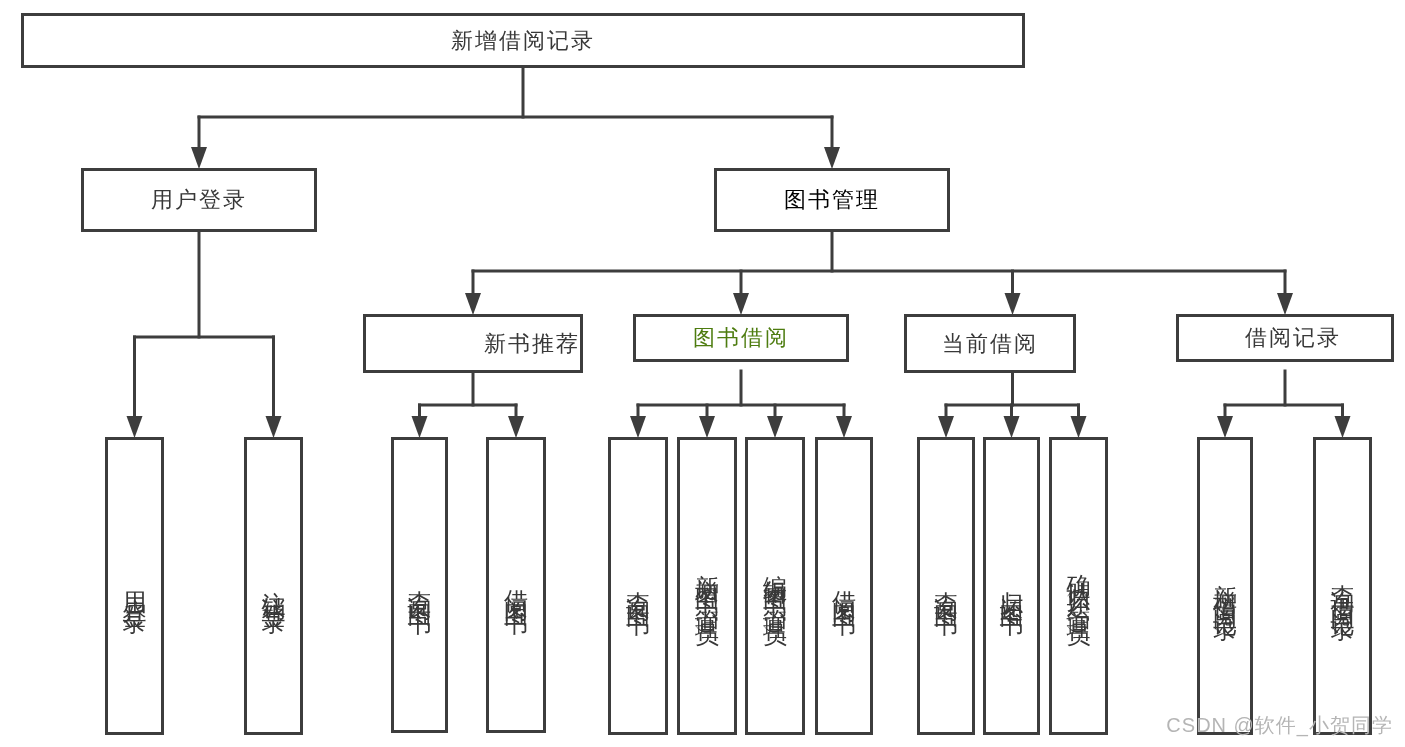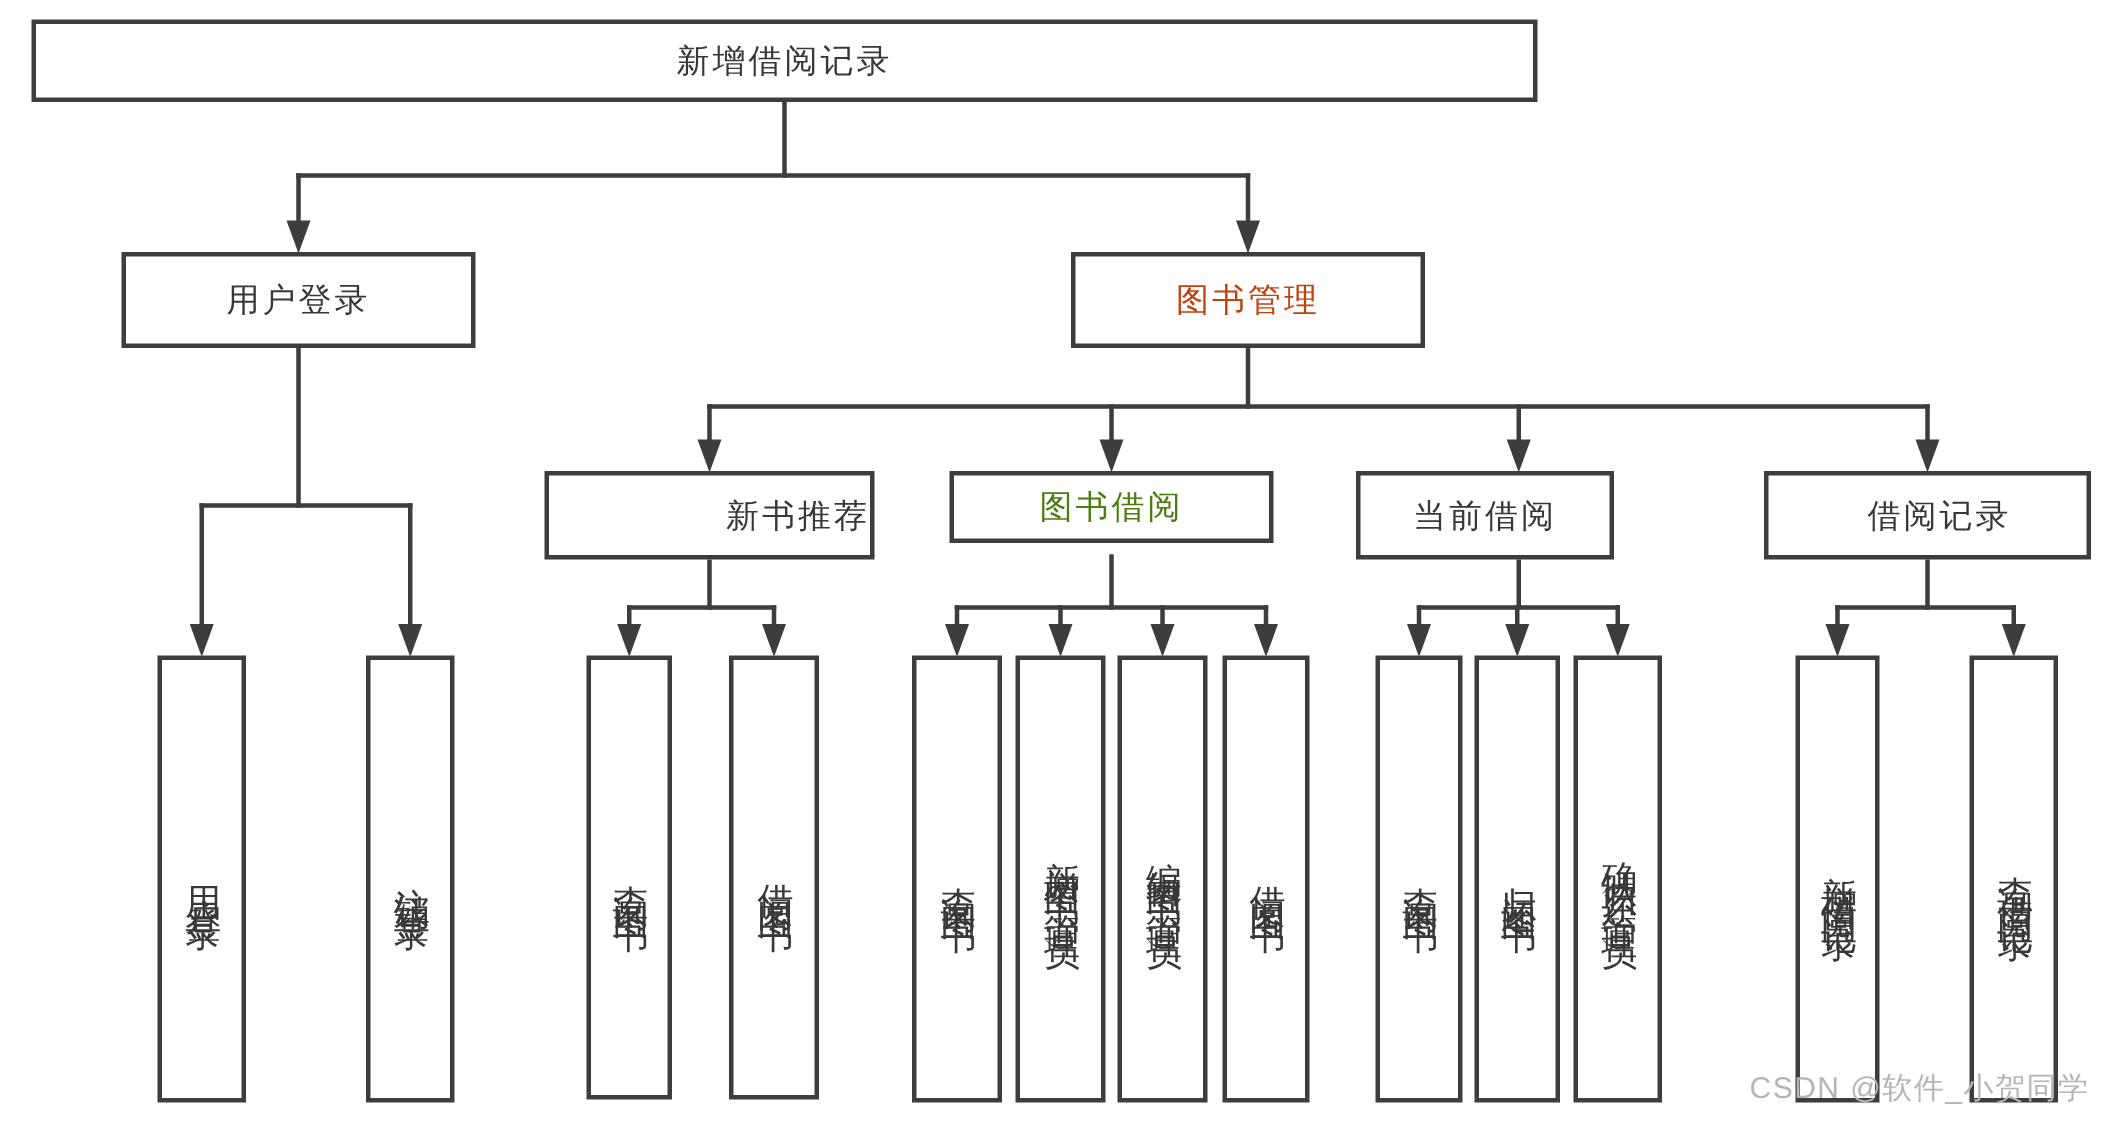--- a/index.html
+++ b/index.html
@@ -112,33 +112,33 @@
       <polygon points="1225,438 1217,416 1233,416" fill="#3d3d3d"></polygon>
       <line x1="1342.5" y1="405" x2="1342.5" y2="418" stroke="#3d3d3d" stroke-width="3" stroke-linecap="square"></line>
       <polygon points="1342.5,438 1334.5,416 1350.5,416" fill="#3d3d3d"></polygon>
     </svg>
   <div class="node h" style="left: 21px; top: 13px; width: 1004px; height: 55px; border: 3px solid rgb(61, 61, 61); background: rgb(255, 255, 255); color: rgb(56, 56, 56);">
       <span class="node-label">新增借阅记录</span>
     </div>
     <div class="node h" style="left: 81px; top: 168px; width: 236px; height: 64px; border: 3px solid rgb(61, 61, 61); background: rgb(255, 255, 255); color: rgb(56, 56, 56);">
       <span class="node-label">用户登录</span>
     </div>
-    <div class="node h" style="left: 714px; top: 168px; width: 236px; height: 64px; border: 3px solid rgb(61, 61, 61); background: rgb(255, 255, 255); color: #c2410c;">
+    <div class="node h" style="left: 714px; top: 168px; width: 236px; height: 64px; border: 3px solid rgb(61, 61, 61); background: rgb(255, 255, 255); color: #000000;">
       <span class="node-label">图书管理</span>
     </div>
     <div class="node h" style="left: 363px; top: 314px; width: 220px; height: 59px; border: 3px solid rgb(61, 61, 61); background: rgb(255, 255, 255); color: rgb(56, 56, 56); justify-content: flex-end;">
       <span class="node-label">新书推荐</span>
     </div>
     <div class="node h" style="left: 633px; top: 314px; width: 216px; height: 48px; border: 3px solid rgb(61, 61, 61); background: rgb(255, 255, 255); color: #4d7c0f;">
       <span class="node-label">图书借阅</span>
     </div>
     <div class="node h" style="left: 904px; top: 314px; width: 172px; height: 59px; border: 3px solid rgb(61, 61, 61); background: rgb(255, 255, 255); color: rgb(56, 56, 56);">
       <span class="node-label">当前借阅</span>
     </div>
-    <div class="node h" style="left: 1176px; top: 314px; width: 218px; height: 59px; border: 3px solid rgb(61, 61, 61); background: rgb(255, 255, 255); color: rgb(56, 56, 56); padding-left: 16px;">
+    <div class="node h" style="left: 1176px; top: 314px; width: 218px; height: 48px; border: 3px solid rgb(61, 61, 61); background: rgb(255, 255, 255); color: rgb(56, 56, 56); padding-left: 16px;">
       <span class="node-label">借阅记录</span>
     </div>
     <div class="node v" style="left: 105px; top: 437px; width: 59px; height: 298px; border: 3px solid rgb(61, 61, 61); background: rgb(255, 255, 255); color: rgb(56, 56, 56);">
       <span class="node-label">用户登录</span>
     </div>
     <div class="node v" style="left: 244px; top: 437px; width: 59px; height: 298px; border: 3px solid rgb(61, 61, 61); background: rgb(255, 255, 255); color: rgb(56, 56, 56);">
       <span class="node-label">注销登录</span>
     </div>
     <div class="node v" style="left: 391px; top: 437px; width: 57px; height: 296px; border: 3px solid rgb(61, 61, 61); background: rgb(255, 255, 255); color: rgb(56, 56, 56);">
       <span class="node-label">查询图书</span>

